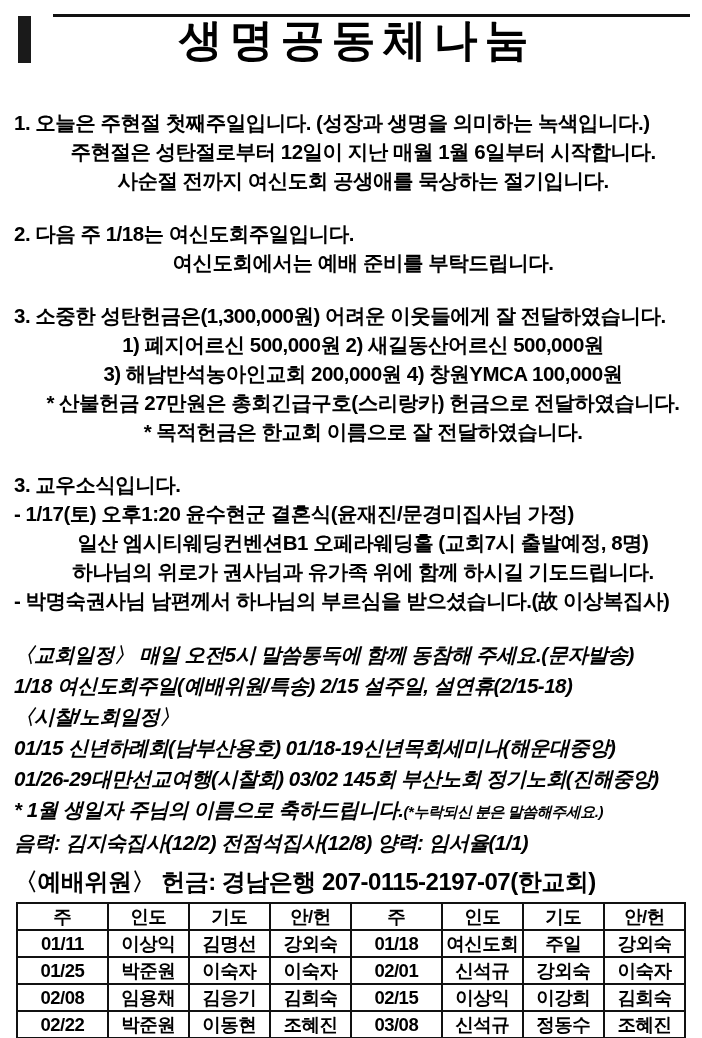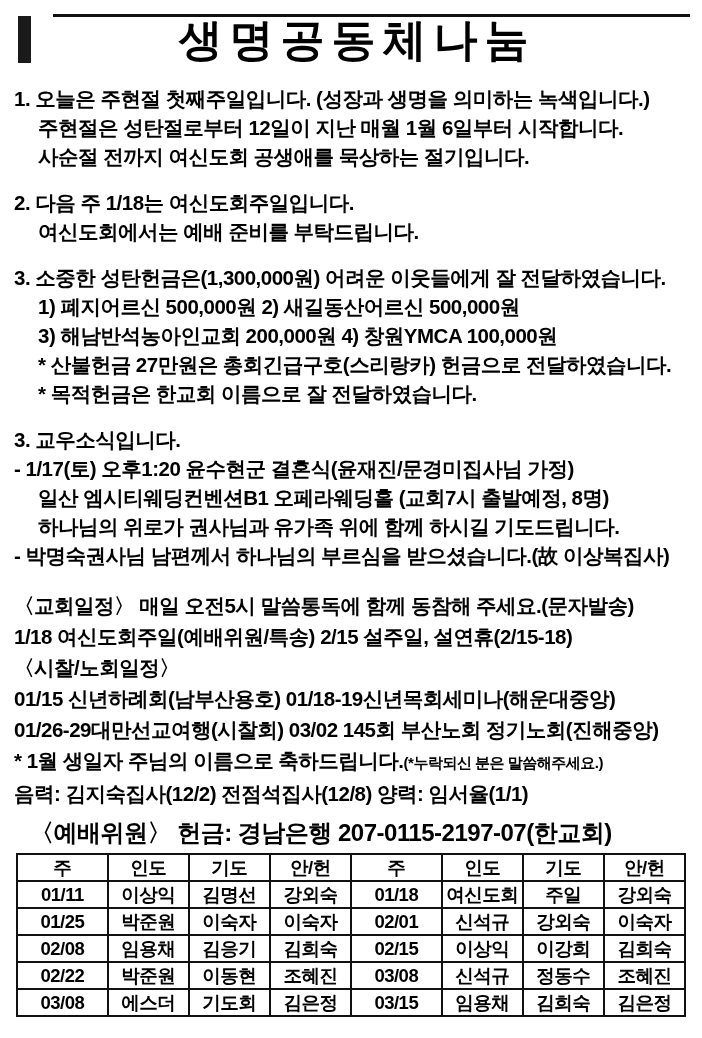--- a/index.html
+++ b/index.html
@@ -19,28 +19,28 @@
     position:absolute;left:12px;right:0;top:2px;text-align:center;
     font-size:44px;letter-spacing:7px;font-weight:bold;line-height:1.1;
   }
 
   
   .content{padding:4px 14px 0 14px;}
   .line{
     font-size:20.5px;line-height:29px;letter-spacing:-0.5px;
     white-space:pre-wrap;
   }
-  .indent{padding-left:24px;}
-  .block{margin-bottom:17px;}
-  .sched .line{line-height:31px;}
+  .indent{padding-left:24px;text-align:center;}
+  .block{margin-bottom:17px;margin-top:24px;}
+  .sched .line{line-height:31px;font-style:italic;}
   .small-note{font-size:15px;letter-spacing:-0.5px;}
 
   
   .committee-heading{
-    font-size:24px;letter-spacing:-0.5px;margin:6px 0 4px 16px;line-height:32px;
+    font-size:24px;letter-spacing:-0.5px;margin:6px 0 4px 0;line-height:32px;
   }
   table.roster{
     width:670px;border-collapse:collapse;table-layout:fixed;
     margin-left:2px;
   }
   table.roster th,table.roster td{
     border:2px solid #111;text-align:center;vertical-align:middle;
     font-size:18.5px;font-weight:bold;letter-spacing:-0.5px;
     height:23px;padding:0;overflow:hidden;white-space:nowrap;
   }

